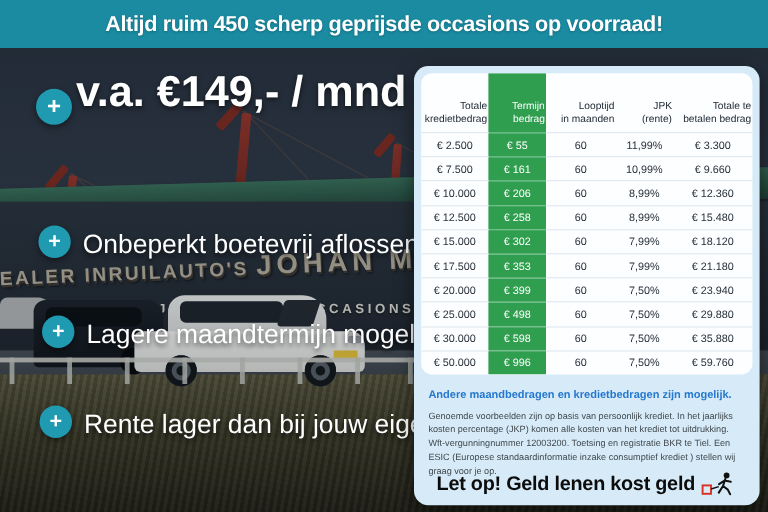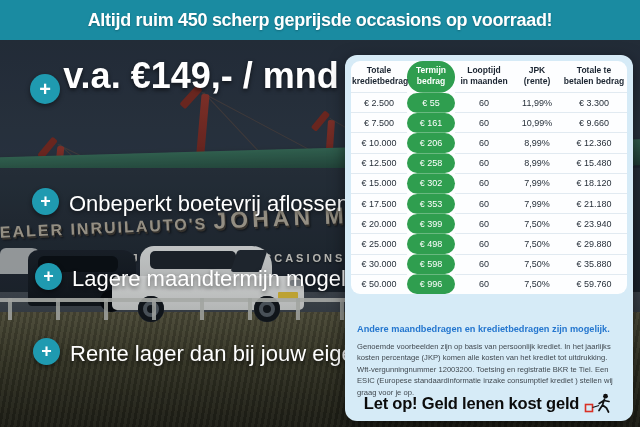--- a/index.html
+++ b/index.html
@@ -84,25 +84,25 @@
   .usp-single{font-size:22px;font-weight:400;margin-left:10px;margin-top:3px;white-space:nowrap;}
 
   
   .panel{position:absolute;left:345px;top:55px;width:288px;height:366px;z-index:8;
     background:#d6ebf7;border-radius:12px;box-shadow:0 5px 16px rgba(0,0,0,.5);overflow:hidden;}
   .card{position:absolute;left:6px;top:6px;width:276px;background:#fdfeff;border-radius:9px;
     overflow:hidden;}
   table.fin{border-collapse:collapse;width:276px;table-layout:fixed;}
   table.fin col.c1{width:56px;} table.fin col.c2{width:48px;} table.fin col.c3{width:58px;}
   table.fin col.c4{width:48px;} table.fin col.c5{width:66px;}
-  table.fin th{font-size:8.5px;font-weight:bold;color:#1b2531;text-align:center;
-    padding:4px 1px 5px;line-height:1.3;}
+  table.fin th{font-size:8.5px;font-weight:normal;color:#1b2531;text-align:right;
+    padding:22px 1px 5px;line-height:1.3;}
   table.fin td{font-size:9px;color:#27303a;text-align:center;padding:4.6px 1px;
     border-top:1px solid #e1eaf1;}
-  table.fin th.green,table.fin td.green{background:#2f9e4f;color:#fff;border-radius:16px;}
+  table.fin th.green,table.fin td.green{background:#2f9e4f;color:#fff;}
   table.fin td.green{border-top:1px solid rgba(255,255,255,.28);}
   table.fin th.green{border-top:none;}
   .note-head{margin:17px 12px 5px;font-size:9.2px;font-weight:bold;color:#2577cf;line-height:1.3;}
   .note-body{margin:0 12px;font-size:7.6px;color:#40484f;line-height:1.5;}
   .warning{position:absolute;left:0;bottom:8px;width:100%;display:flex;align-items:center;
     justify-content:center;gap:5px;}
   .warning span{font-size:16.5px;font-weight:bold;color:#0c0c0c;letter-spacing:-.2px;}
 </style>
 </head>
 <body>

